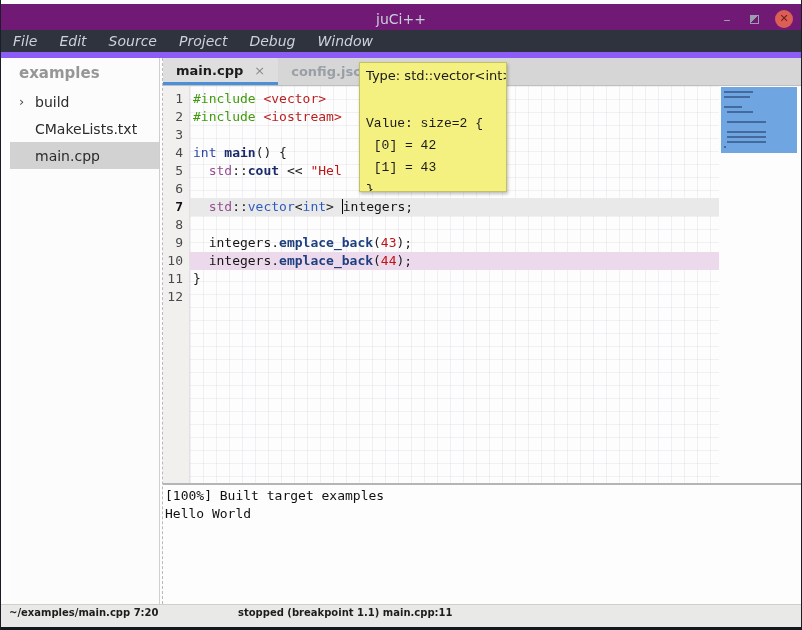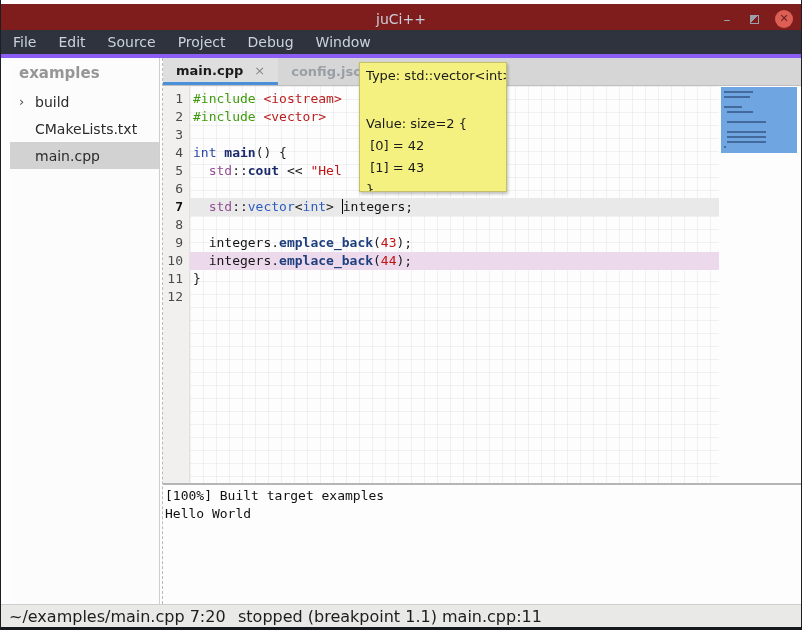--- a/index.html
+++ b/index.html
@@ -1,32 +1,32 @@
 <!DOCTYPE html>
 <html style="--accent: #4a90d9; --tooltip: #f4f180; --minimap: #6fa5e1; --current-line: #e9e9e9; --breakpoint-line: #ecd9ec;"><head>
 <meta charset="utf-8">
 <style>
   * { margin:0; padding:0; box-sizing:border-box; }
   body { background:#555; font-family:"DejaVu Sans", sans-serif; }
   .window { position:relative; width:802px; height:630px; background:#fdfdfd; overflow:hidden;
             border-left:1px solid #1b1e24; border-right:1px solid #1b1e24; }
 
   
-  .titlebar { position:absolute; left:0; top:4px; width:100%; height:30px; background:#7f1d1d; }
+  .titlebar { position:absolute; left:0; top:4px; width:100%; height:30px; background:#701a75; }
   .title { position:absolute; left:0; right:0; top:0; height:30px; line-height:30px; text-align:center;
            color:#c9cfda; font-size:14px; }
   .win-controls { position:absolute; right:8px; top:0; height:30px; display:flex; align-items:center; gap:16px; }
   .btn-min { color:#9aa0ab; font-size:14px; width:14px; text-align:center; cursor:default; }
   .btn-restore { width:9px; height:9px; border:1px solid #9aa0ab; background:linear-gradient(135deg,#9aa0ab 50%, transparent 50%); }
   .btn-close { width:18px; height:18px; border-radius:50%; background:#dd5e55; color:#63221e; font-size:11px;
                font-weight:bold; text-align:center; line-height:18px; }
 
   
   .menubar { position:absolute; left:0; top:30px; width:100%; height:28px; background:#2e333e;
-             border-bottom:4px solid #8b5cf6; display:flex; align-items:center; padding-left:10px; gap:18px; }
+             border-bottom:6px solid #8b5cf6; display:flex; align-items:center; padding-left:10px; gap:18px;font-style:italic; }
   .menu-item { color:#ccd3dd; font-size:14px; padding:2px 2px; }
 
   
   .body { position:absolute; left:0; top:58px; width:100%; height:546px; }
 
   
   .sidebar { position:absolute; left:0; top:0; width:158px; height:546px; background:#fcfcfc;margin-left:9px; }
   .sidebar-header { color:#969696; font-weight:bold; font-size:15px; padding:6px 0 6px 9px; }
   .tree-item { display:flex; align-items:center; height:27px; font-size:14px; color:#2b2b2b; padding-left:9px; }
   .tree-item.selected { background:#d2d2d2; }
@@ -79,31 +79,31 @@
   .minimap-slider { position:absolute; left:0; top:1px; width:76px; height:66px; background:var(--minimap); padding-top:4px; }
   .mm-bar { height:2px; margin-bottom:3px; background:rgba(25,45,90,0.5); }
 
   
   .divider-h { position:absolute; left:0; top:425px; width:100%; height:2px; background:#b5b5b5; }
   .output { position:absolute; left:0; top:427px; width:100%; height:119px; background:#fdfdfd; padding:2px 0 0 2px; }
   .output-line { font-family:"DejaVu Sans Mono", monospace; font-size:13px; line-height:18px; color:#111; white-space:pre; }
 
   
   .statusbar { position:absolute; left:0; top:604px; width:100%; height:23px; background:#e9e9e7;
-               border-top:1px solid #cfcfcd; font-size:16px; color:#1d1d1d; }
+               border-top:1px solid #cfcfcd; font-size:10px; color:#1d1d1d;font-weight:bold; }
   .status-left { position:absolute; left:8px; top:2px; }
   .status-debug { position:absolute; left:237px; top:2px; }
   .window-bottom-edge { position:absolute; left:0; top:627px; width:100%; height:3px; background:#15181d; }
 
   
   .tooltip { position:absolute; left:358px; top:62px; width:148px; height:130px; background:var(--tooltip);
              border:1px solid #c5bf66; box-shadow:1px 2px 3px rgba(0,0,0,0.25); z-index:50;
              padding:3px 6px; overflow:hidden; }
   .tt-type { font-size:13px; color:#1a1a1a; line-height:19px; margin-bottom:28px; white-space:pre; }
-  .tt-values div { font-size:13px; color:#1a1a1a; line-height:22px; white-space:pre; }
+  .tt-values div { font-size:13px; color:#1a1a1a; line-height:22px; white-space:pre;font-family:Liberation Mono, monospace; }
 </style>
 </head>
 <body>
 
 <div class="window">
 
   <div class="titlebar">
     <div class="title">juCi++</div>
     <div class="win-controls">
       <div class="btn-min">–</div>
@@ -161,22 +161,22 @@
             <div class="gutter-line">5</div>
             <div class="gutter-line">6</div>
             <div class="gutter-line bold">7</div>
             <div class="gutter-line">8</div>
             <div class="gutter-line">9</div>
             <div class="gutter-line">10</div>
             <div class="gutter-line">11</div>
             <div class="gutter-line">12</div>
           </div>
         <div class="code-scroll" id="code-area">
+            <div class="code-line"><span class="tok-pre">#include</span><span class="tok-plain"> </span><span class="tok-inc">&lt;vector&gt;</span></div>
             <div class="code-line"><span class="tok-pre">#include</span><span class="tok-plain"> </span><span class="tok-inc">&lt;iostream&gt;</span></div>
-            <div class="code-line"><span class="tok-pre">#include</span><span class="tok-plain"> </span><span class="tok-inc">&lt;vector&gt;</span></div>
             <div class="code-line"></div>
             <div class="code-line"><span class="tok-kw">int</span><span class="tok-plain"> </span><span class="tok-fn">main</span><span class="tok-plain">() {</span></div>
             <div class="code-line"><span class="tok-plain">  </span><span class="tok-ns">std</span><span class="tok-plain">::</span><span class="tok-fn">cout</span><span class="tok-plain"> &lt;&lt; </span><span class="tok-str">"Hel</span></div>
             <div class="code-line"></div>
             <div class="code-line hl-current"><span class="tok-plain">  </span><span class="tok-ns">std</span><span class="tok-plain">::</span><span class="tok-type">vector</span><span class="tok-plain">&lt;</span><span class="tok-type">int</span><span class="tok-plain">&gt; </span><span class="caret"></span><span class="tok-var">integers</span><span class="tok-plain">;</span></div>
             <div class="code-line"></div>
             <div class="code-line"><span class="tok-plain">  </span><span class="tok-var">integers</span><span class="tok-plain">.</span><span class="tok-fn2">emplace_back</span><span class="tok-plain">(</span><span class="tok-num">43</span><span class="tok-plain">);</span></div>
             <div class="code-line hl-breakpoint"><span class="tok-plain">  </span><span class="tok-var">integers</span><span class="tok-plain">.</span><span class="tok-fn2">emplace_back</span><span class="tok-plain">(</span><span class="tok-num">44</span><span class="tok-plain">);</span></div>
             <div class="code-line"><span class="tok-plain">}</span></div>
           </div>

